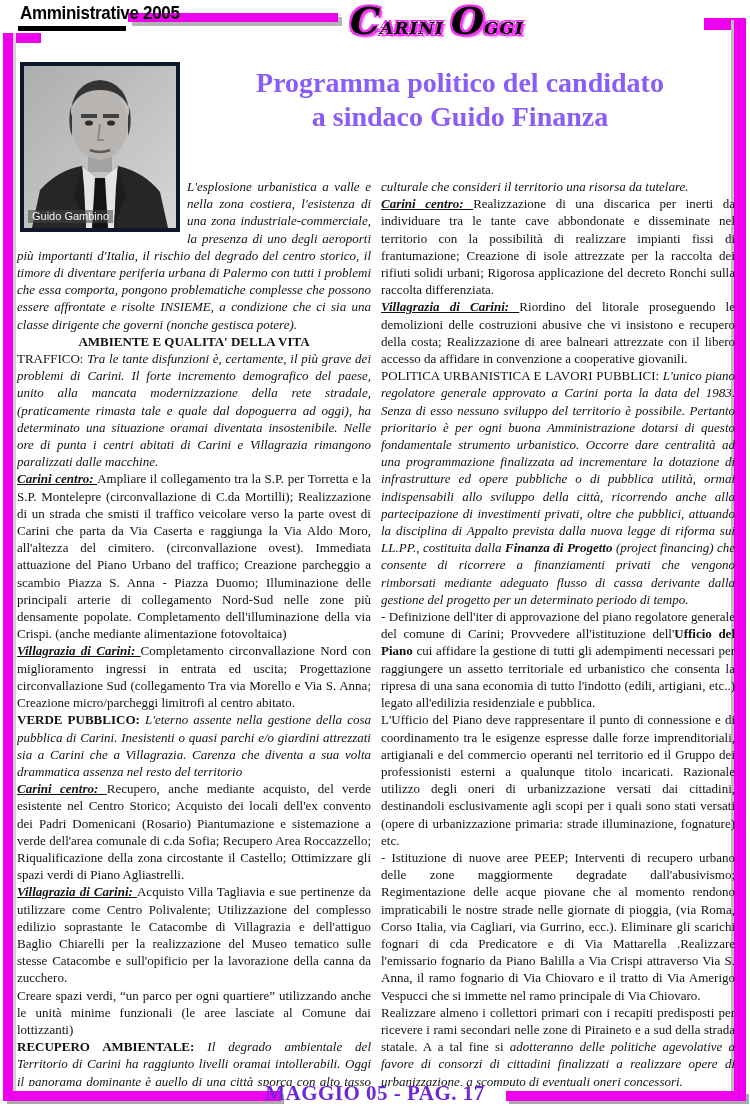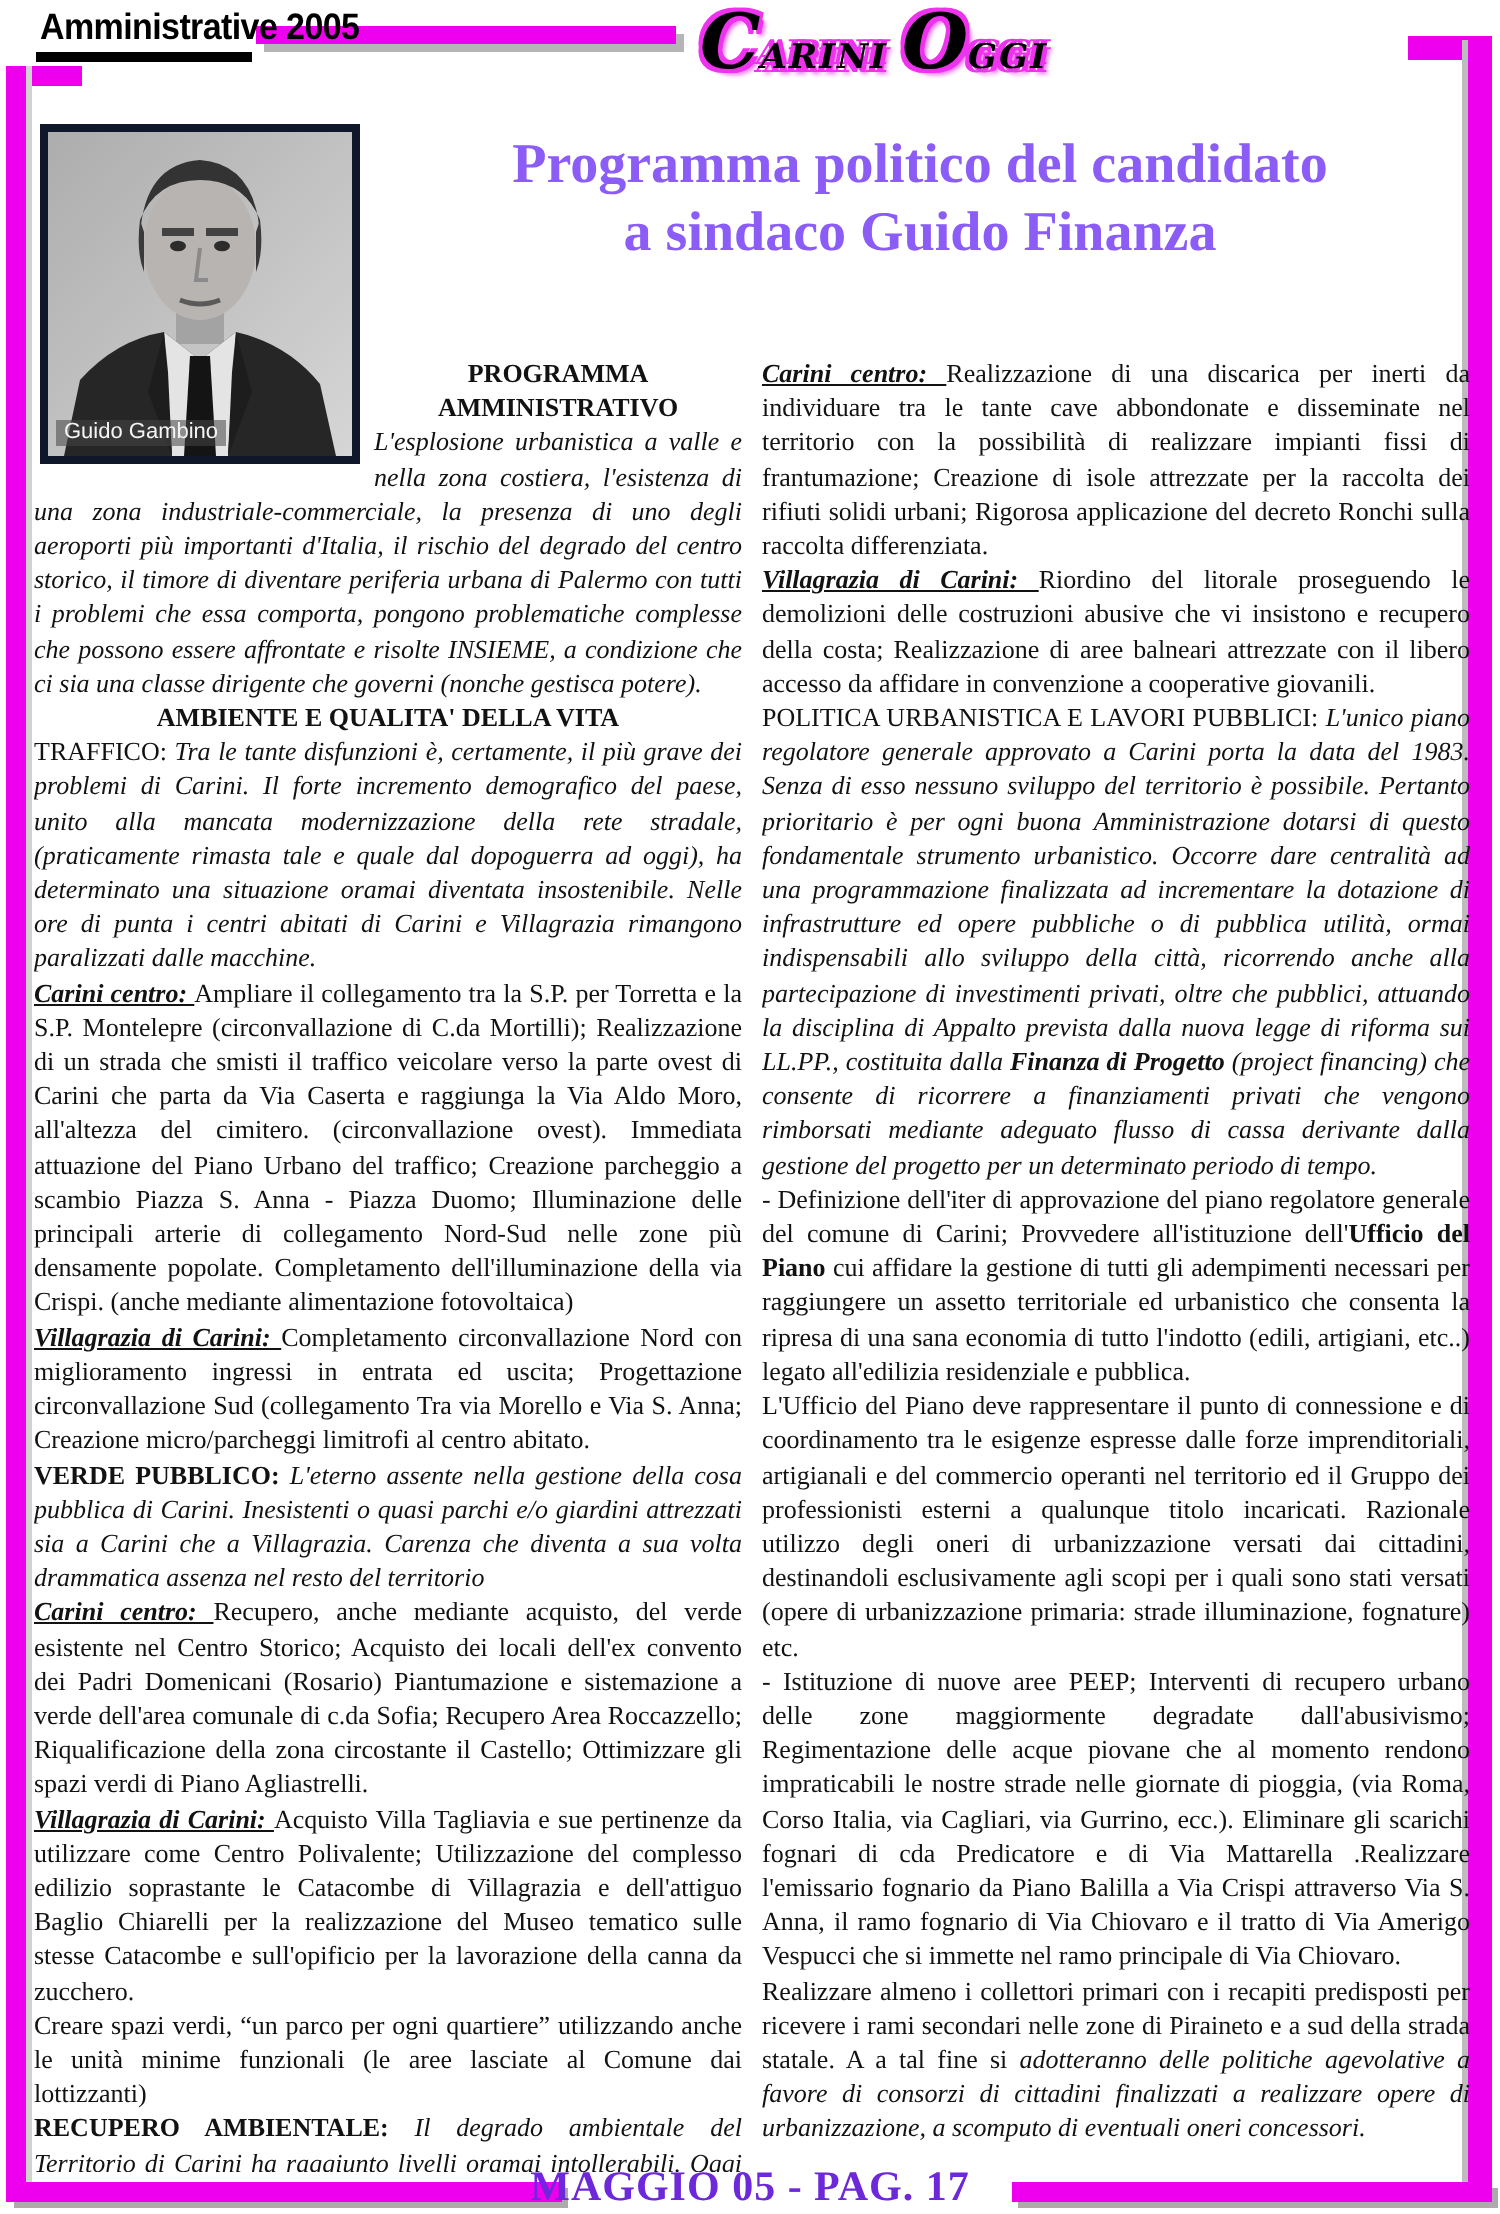--- a/index.html
+++ b/index.html
@@ -110,34 +110,34 @@
   <span class="photo-caption">Guido Gambino</span>
 </div>
 
 <div class="title">
   <span style="display:block">Programma politico del candidato</span>
   <span style="display:block">a sindaco Guido Finanza</span>
 </div>
 
 <div class="col col-left">
   <div class="photo-spacer"></div>
-  <p class="pc"><span>PROGRAMMA AMMINISTRATIVO</span></p>
   <p class="i"><span>L'esplosione urbanistica a valle e nella zona costiera, l'esistenza di una zona industriale-commerciale, la presenza di uno degli aeroporti più importanti d'Italia, il rischio del degrado del centro storico, il timore di diventare periferia urbana di Palermo con tutti i problemi che essa comporta, pongono problematiche complesse che possono essere affrontate e risolte INSIEME, a condizione che ci sia una classe dirigente che governi (nonche gestisca potere).</span></p>
   <p class="pc"><span>AMBIENTE E QUALITA' DELLA VITA</span></p>
   <p><span>TRAFFICO: </span><span class="i">Tra le tante disfunzioni è, certamente, il più grave dei problemi di Carini. Il forte incremento demografico del paese, unito alla mancata modernizzazione della rete stradale, (praticamente rimasta tale e quale dal dopoguerra ad oggi), ha determinato una situazione oramai diventata insostenibile. Nelle ore di punta i centri abitati di Carini e Villagrazia rimangono paralizzati dalle macchine.</span></p>
   <p><span class="biu">Carini centro: </span><span>Ampliare il collegamento tra la S.P. per Torretta e la S.P. Montelepre (circonvallazione di C.da Mortilli); Realizzazione di un strada che smisti il traffico veicolare verso la parte ovest di Carini che parta da Via Caserta e raggiunga la Via Aldo Moro, all'altezza del cimitero. (circonvallazione ovest). Immediata attuazione del Piano Urbano del traffico; Creazione parcheggio a scambio Piazza S. Anna - Piazza Duomo; Illuminazione delle principali arterie di collegamento Nord-Sud nelle zone più densamente popolate. Completamento dell'illuminazione della via Crispi. (anche mediante alimentazione fotovoltaica)</span></p>
   <p><span class="biu">Villagrazia di Carini: </span><span>Completamento circonvallazione Nord con miglioramento ingressi in entrata ed uscita; Progettazione circonvallazione Sud (collegamento Tra via Morello e Via S. Anna;  Creazione micro/parcheggi limitrofi al centro abitato.</span></p>
   <p><span class="b">VERDE PUBBLICO: </span><span class="i">L'eterno assente nella gestione della cosa pubblica di Carini. Inesistenti o quasi parchi e/o giardini attrezzati sia a Carini che a Villagrazia. Carenza che diventa a sua volta drammatica assenza nel resto del territorio</span></p>
   <p><span class="biu">Carini centro: </span><span>Recupero, anche mediante acquisto, del verde esistente nel Centro Storico; Acquisto dei locali dell'ex convento dei Padri Domenicani (Rosario) Piantumazione e sistemazione a verde dell'area  comunale di c.da Sofia; Recupero Area Roccazzello; Riqualificazione della zona circostante il Castello; Ottimizzare gli spazi verdi di Piano Agliastrelli.</span></p>
   <p><span class="biu">Villagrazia di Carini: </span><span>Acquisto  Villa Tagliavia  e sue pertinenze da utilizzare  come Centro Polivalente; Utilizzazione del complesso edilizio soprastante le Catacombe di Villagrazia e dell'attiguo Baglio Chiarelli per la realizzazione del Museo tematico sulle stesse Catacombe e sull'opificio per la lavorazione della canna da zucchero.</span></p>
   <p><span>Creare spazi verdi, “un parco per  ogni quartiere” utilizzando anche le unità minime funzionali (le aree lasciate al Comune dai lottizzanti)</span></p>
   <p><span class="b">RECUPERO AMBIENTALE: </span><span class="i">Il degrado ambientale del Territorio di Carini ha raggiunto livelli oramai intollerabili. Oggi il panorama dominante è quello di una città sporca con alto tasso di inquinamento atmosferico, acustico ed ambientale. In queste condizioni la salute dei cittadini è sempre più in pericolo. Si impone quindi una vera propria rivoluzione</span></p>
 </div>
 
 <div class="col col-right">
+  <p class="i"><span>culturale che  consideri il territorio una risorsa da tutelare.</span></p>
   <p><span class="biu">Carini centro: </span><span>Realizzazione di una discarica per inerti da individuare tra le tante cave abbondonate e disseminate nel territorio con la possibilità di realizzare impianti fissi di frantumazione; Creazione di isole attrezzate per la raccolta dei rifiuti solidi urbani; Rigorosa applicazione del decreto Ronchi sulla raccolta differenziata.</span></p>
   <p><span class="biu">Villagrazia di Carini: </span><span>Riordino del litorale proseguendo le demolizioni delle costruzioni abusive che vi insistono e recupero della costa; Realizzazione di aree balneari attrezzate con il libero accesso da affidare in convenzione a cooperative giovanili.</span></p>
   <p><span>POLITICA URBANISTICA E LAVORI PUBBLICI: </span><span class="i">L'unico piano regolatore generale approvato a Carini porta la data del 1983. Senza di esso nessuno sviluppo del territorio è possibile. Pertanto prioritario è per ogni buona Amministrazione dotarsi di questo fondamentale strumento urbanistico. Occorre dare centralità ad una programmazione finalizzata ad incrementare la dotazione di infrastrutture ed opere pubbliche o di pubblica utilità, ormai indispensabili allo sviluppo della città, ricorrendo anche alla partecipazione di investimenti privati, oltre che pubblici, attuando la disciplina di Appalto prevista dalla nuova legge di riforma sui LL.PP., costituita dalla </span><span class="bi">Finanza di Progetto </span><span class="i">(project financing) che consente di ricorrere a finanziamenti privati che vengono rimborsati mediante adeguato flusso di cassa derivante dalla gestione del progetto per un determinato periodo di tempo.</span></p>
   <p><span>- Definizione dell'iter di approvazione del  piano regolatore generale del comune di Carini; Provvedere all'istituzione dell'</span><span class="b">Ufficio del Piano</span><span> cui affidare la gestione di tutti gli adempimenti necessari per raggiungere un assetto territoriale ed urbanistico che consenta la ripresa di una sana economia di tutto l'indotto (edili, artigiani, etc..) legato all'edilizia residenziale e pubblica.</span></p>
   <p><span>L'Ufficio del Piano deve rappresentare il punto di connessione e di coordinamento tra le esigenze espresse dalle forze imprenditoriali, artigianali e del commercio operanti nel territorio ed il Gruppo dei professionisti esterni a qualunque titolo incaricati. Razionale utilizzo degli oneri di urbanizzazione versati dai cittadini, destinandoli esclusivamente agli scopi per i quali sono stati versati (opere di urbanizzazione primaria: strade illuminazione, fognature) etc.</span></p>
   <p><span>- Istituzione di nuove aree PEEP; Interventi di recupero urbano delle zone maggiormente degradate dall'abusivismo; Regimentazione delle acque piovane che al momento rendono impraticabili le nostre strade nelle giornate di pioggia, (via Roma, Corso Italia, via Cagliari, via Gurrino, ecc.). Eliminare gli scarichi fognari di cda Predicatore e di Via Mattarella .Realizzare l'emissario fognario da Piano Balilla a Via Crispi attraverso Via S. Anna, il ramo fognario di Via Chiovaro e il tratto di Via Amerigo Vespucci che si immette nel ramo principale di Via Chiovaro.</span></p>
   <p><span>Realizzare almeno i collettori primari con i recapiti predisposti per  ricevere i rami secondari nelle zone di Piraineto e a sud della strada statale. A a tal fine si </span><span class="i">adotteranno delle politiche agevolative a favore di consorzi di cittadini finalizzati a realizzare opere di urbanizzazione, a scomputo di eventuali oneri concessori.</span></p>
 
 </div>
 

